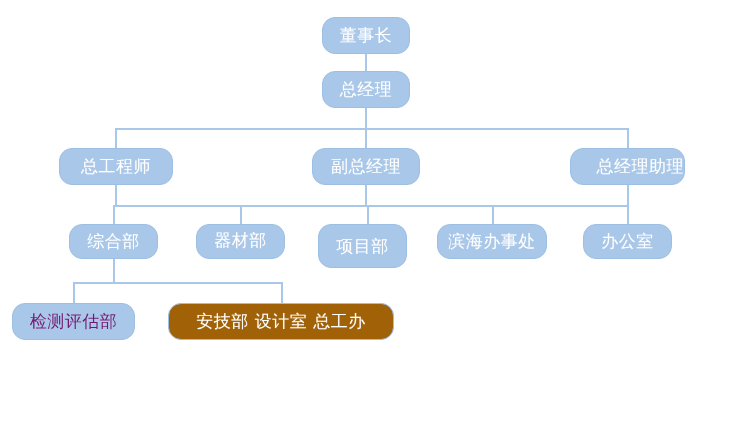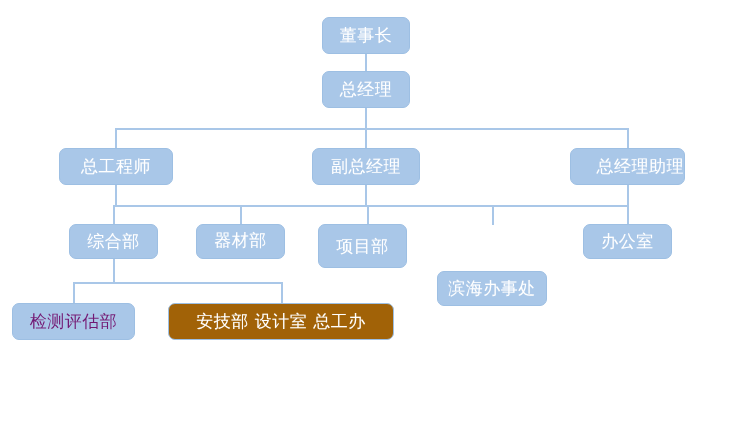--- a/index.html
+++ b/index.html
@@ -15,21 +15,21 @@
     width: 750px;
     height: 422px;
     background: #ffffff;
     overflow: hidden;
   }
   .node {
     position: absolute;
     box-sizing: border-box;
     background: #a9c7e8;
     border: 1px solid #9dbfe3;
-    border-radius: 7px;
+    border-radius: 13px;
     color: #ffffff;
     font-size: 17px;
     line-height: 1;
     display: flex;
     align-items: center;
     justify-content: center;
     letter-spacing: 0.5px;
     white-space: nowrap;
     text-shadow: 0 0 1px rgba(255,255,255,0.25);
   }
@@ -80,21 +80,21 @@
     </div>
     <div class="node" style="left: 69px; top: 224px; width: 89px; height: 35px; background: rgb(169, 199, 232); border-color: rgb(157, 191, 227); color: rgb(255, 255, 255);">
       <span>综合部</span>
     </div>
     <div class="node" style="left: 196px; top: 224px; width: 89px; height: 35px; background: rgb(169, 199, 232); border-color: rgb(157, 191, 227); color: rgb(255, 255, 255); font-family: Liberation Mono, monospace;">
       <span>器材部</span>
     </div>
     <div class="node" style="left: 318px; top: 224px; width: 89px; height: 44px; background: rgb(169, 199, 232); border-color: rgb(157, 191, 227); color: rgb(255, 255, 255);">
       <span>项目部</span>
     </div>
-    <div class="node" style="left: 437px; top: 224px; width: 110px; height: 35px; background: rgb(169, 199, 232); border-color: rgb(157, 191, 227); color: rgb(255, 255, 255); margin-top: 47px;">
+    <div class="node" style="left: 437px; top: 224px; width: 110px; height: 35px; background: rgb(169, 199, 232); border-color: rgb(157, 191, 227); color: rgb(255, 255, 255);">
       <span>滨海办事处</span>
     </div>
     <div class="node" style="left: 583px; top: 224px; width: 89px; height: 35px; background: rgb(169, 199, 232); border-color: rgb(157, 191, 227); color: rgb(255, 255, 255);">
       <span>办公室</span>
     </div>
     <div class="node" style="left: 12px; top: 303px; width: 123px; height: 37px; background: rgb(169, 199, 232); border-color: rgb(157, 191, 227); color: #701a75;">
       <span>检测评估部</span>
     </div>
     <div class="node" style="left: 168px; top: 303px; width: 226px; height: 37px; background: #a16207; border-color: rgb(157, 191, 227); color: rgb(255, 255, 255);">
       <span>安技部  设计室  总工办</span>

